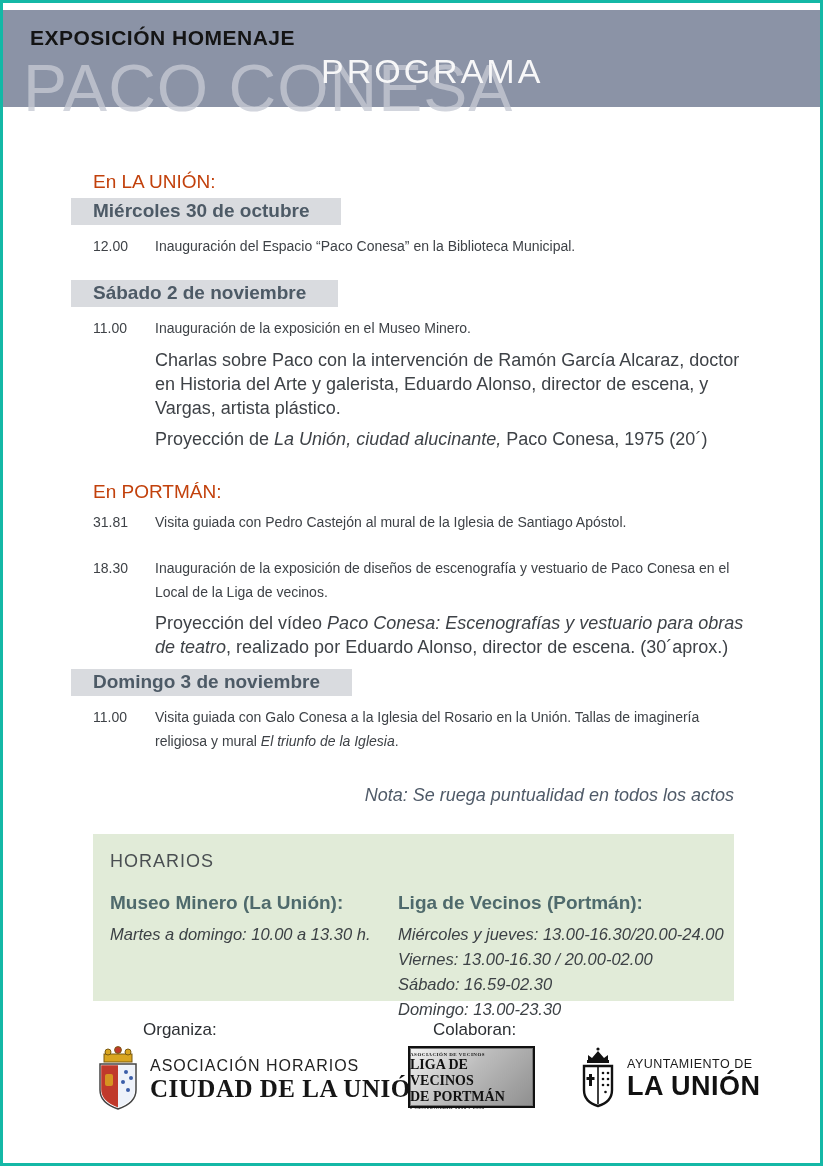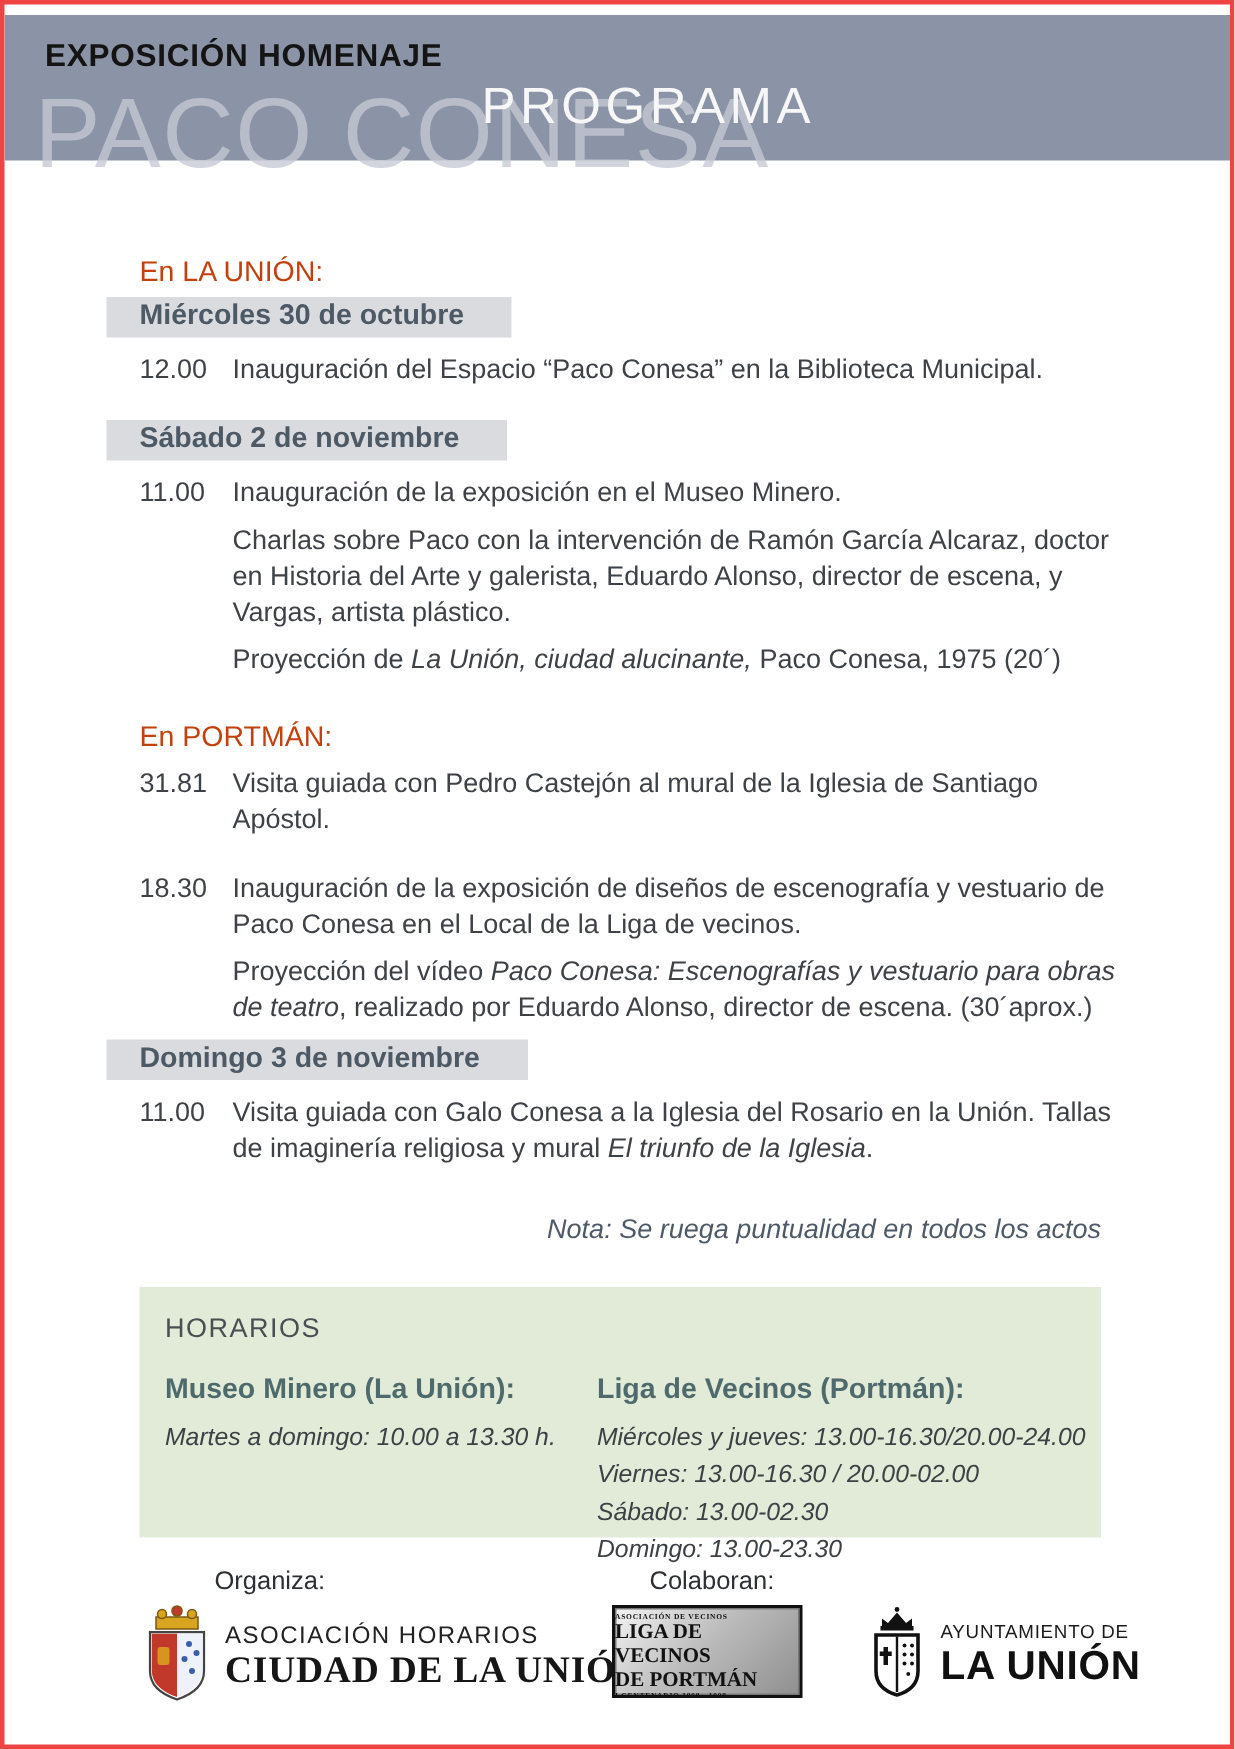--- a/index.html
+++ b/index.html
@@ -1,21 +1,21 @@
 <!DOCTYPE html>
 <html><head>
 <meta charset="utf-8">
 <style>
   * { margin:0; padding:0; box-sizing:border-box; }
   html,body { background:#ffffff; }
   .page {
     position:relative;
     width:823px; height:1166px;
     background:#ffffff;
-    border:3px solid #ef4444;
+    border:3px solid #14b8a6;
     overflow:hidden;
     font-family:"Liberation Sans", sans-serif;
     color:#3e4247;
   }
   
   .band {
     position:relative;
     margin-top:7px;
     width:100%; height:97px;
     background:#8b93a6;
@@ -48,21 +48,21 @@
     margin:5px 0 0 68px;
     width:fit-content;
     padding:2px 32px 3px 22px;
     background:#d9dbdf;
     font-size:19px; font-weight:bold; color:#4d5a66;
   }
   .date-bar.gap { margin-top:22px; }
   .date-bar.gap-lg { margin-top:10px; }
   .event {
     display:flex; margin:9px 0 0 90px;
-    font-size:18px; line-height:24px;
+    font-size:14px; line-height:24px;
   }
   .event .time { width:62px; flex:none; }
   .event .etext { width:595px; }
   .para {
     margin:7px 0 0 152px; width:595px;
     font-size:18px; line-height:24px;
   }
   .para.first { margin-top:8px; }
   i.it { font-style:italic; }
   .note {
@@ -163,21 +163,21 @@
     <div class="horarios-cols">
       <div class="hcol-left">
         <div class="hheading">Museo Minero (La Unión):</div>
         <div class="hhours">Martes a domingo: 10.00 a 13.30 h.</div>
       </div>
       <div class="hcol-right">
         <div class="hheading">Liga de Vecinos (Portmán):</div>
         <div class="hhours">
           <div>Miércoles y jueves: 13.00-16.30/20.00-24.00</div>
           <div>Viernes: 13.00-16.30 / 20.00-02.00</div>
-          <div>Sábado: 13.00-02.30</div>
+          <div>Sábado: 16.59-02.30</div>
           <div>Domingo: 13.00-23.30</div>
         </div>
       </div>
     </div>
   </div>
 
   <div class="footer">
     <div class="footer-label organiza-label">Organiza:</div>
     <div class="footer-label colaboran-label">Colaboran:</div>
 

